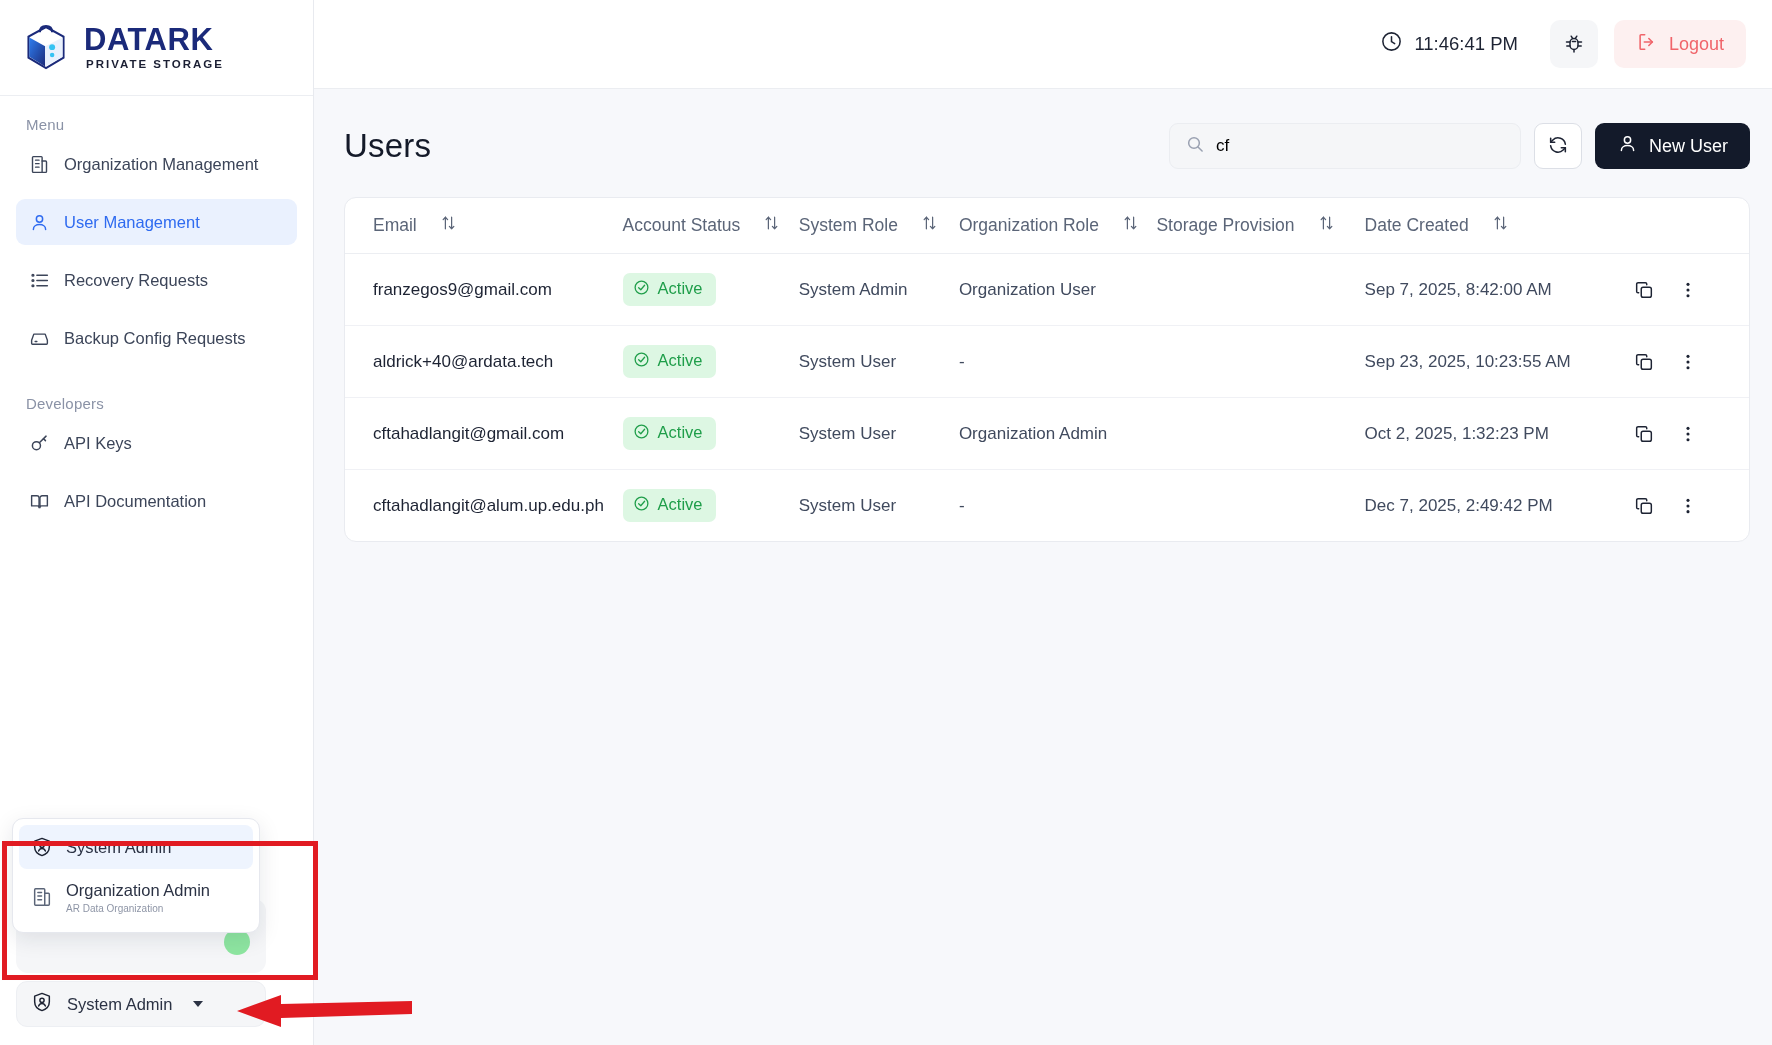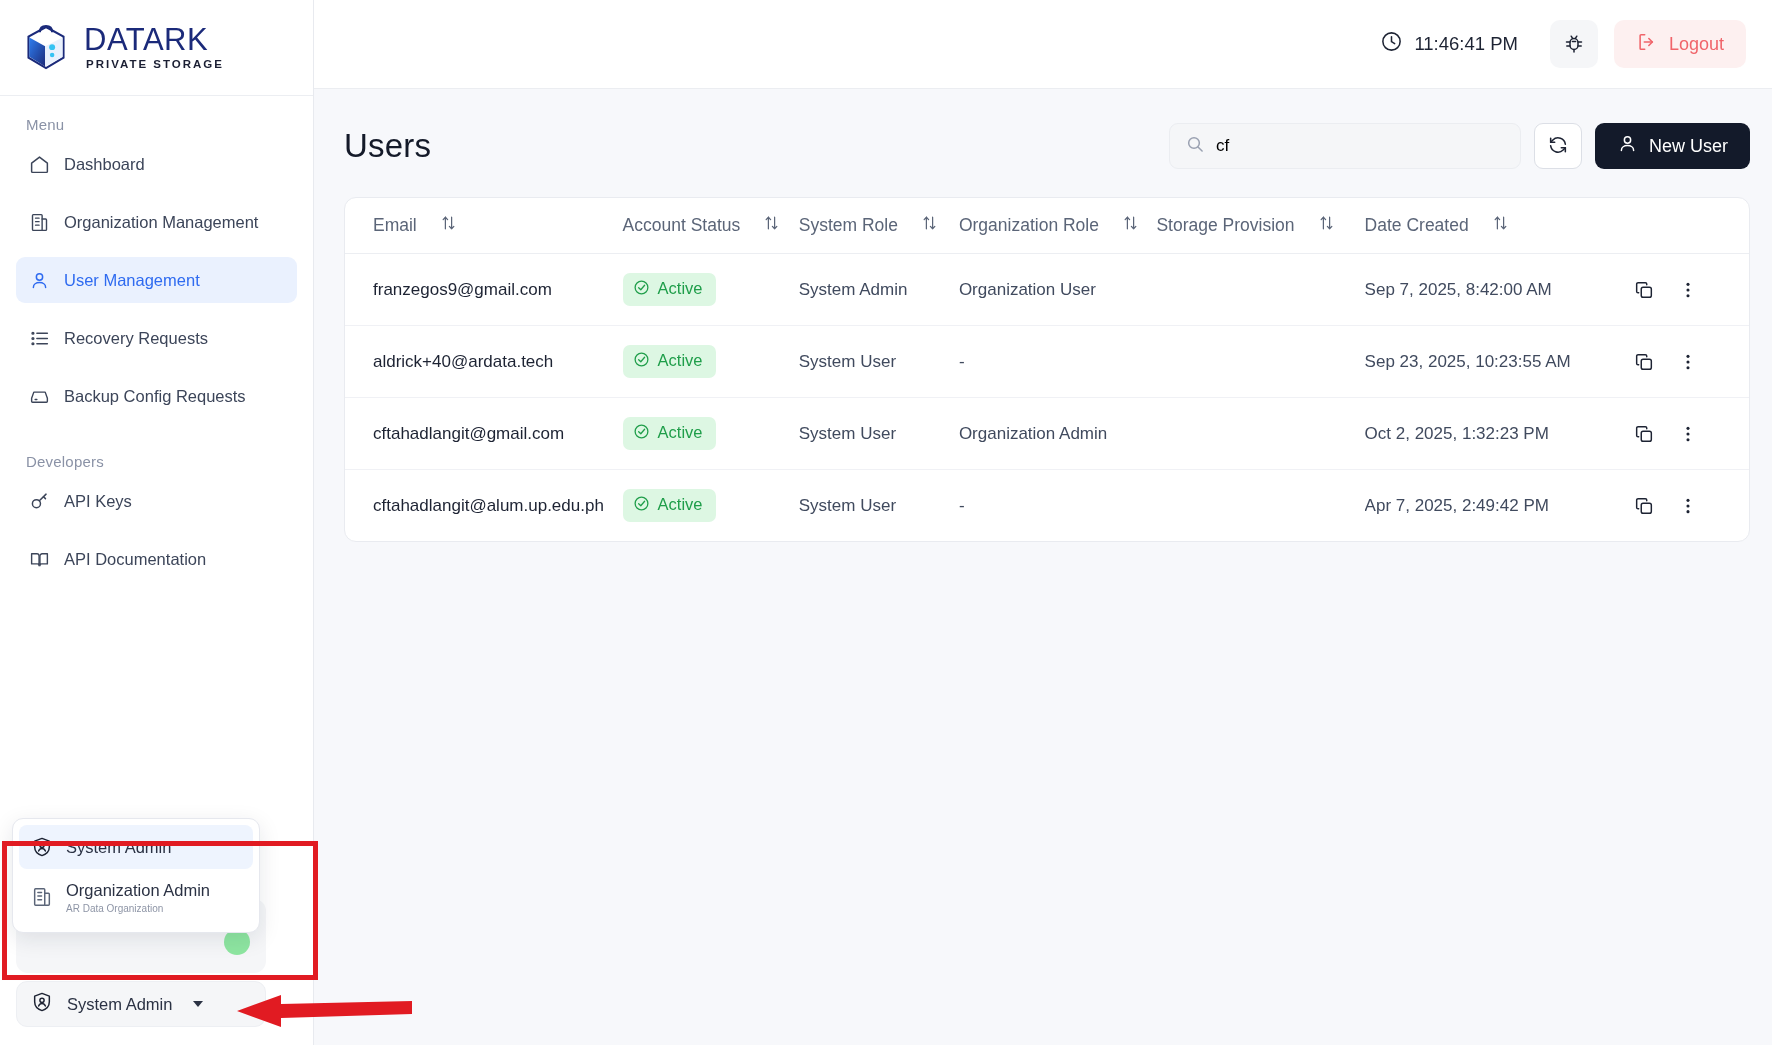--- a/index.html
+++ b/index.html
@@ -37,21 +37,21 @@
     display: flex;
     align-items: center;
     gap: 10px;
     padding: 0 20px 0 18px;
     border-bottom: 1px solid #eceef2;
   }
   .brand-mark { width: 56px; height: 56px; flex: 0 0 56px; }
   .brand-text { display: flex; flex-direction: column; line-height: 1; }
   .brand-title {
     font-size: 31px;
-    font-weight: 400;
+    font-weight: 700;
     letter-spacing: 0.5px;
     color: #1b2a7a;
   }
   .brand-sub {
     font-size: 11.5px;
     font-weight: 700;
     letter-spacing: 2.0px;
     color: #1b1f33;
     margin-top: 4px;
     margin-left: 2px;
@@ -382,28 +382,20 @@
       <span class="brand-text">
         <span class="brand-title">DATARK</span>
         <span class="brand-sub">PRIVATE STORAGE</span>
       </span>
     </div>
 
     <nav class="nav">
 
       <div class="nav-section-label">Menu</div>
 
-      <div class="nav-item">
-        <span class="ico">
-          <svg width="21" height="21" viewBox="0 0 24 24" fill="none" stroke="#3c4559" stroke-width="1.7" stroke-linecap="round" stroke-linejoin="round">
-              <path d="M3 10.5 L12 3.5 L21 10.5 V20 a1 1 0 0 1-1 1 H4 a1 1 0 0 1-1-1 Z"></path>
-            </svg>
-        </span>
-        <span>Dashboard</span>
-      </div>
 
       <div class="nav-item">
         <span class="ico">
           <svg width="21" height="21" viewBox="0 0 24 24" fill="none" stroke="#3c4559" stroke-width="1.6" stroke-linecap="round" stroke-linejoin="round">
               <rect x="4" y="3" width="11" height="18" rx="1"></rect>
               <path d="M15 8h4a1 1 0 0 1 1 1v11a1 1 0 0 1-1 1h-4"></path>
               <path d="M7.5 7h4M7.5 11h4M7.5 15h4"></path>
             </svg>
         </span>
         <span>Organization Management</span>
@@ -786,21 +778,21 @@
                       </svg>
         </span>
         <span>Active</span>
       </span>
     </td>
     <td class="col-srole">System User</td>
     <td class="col-orole">-</td>
     <td class="col-storage">
       <span class="bar"><i style="width:0%"></i></span>
     </td>
-    <td class="col-date">Apr 7, 2025, 2:49:42 PM</td>
+    <td class="col-date">Dec 7, 2025, 2:49:42 PM</td>
     <td class="col-actions">
       <span class="row-actions">
         <span class="act-btn">
           <svg width="22" height="22" viewBox="0 0 24 24" fill="none" stroke="#1d2333" stroke-width="1.6" stroke-linecap="round" stroke-linejoin="round">
                         <rect x="9" y="9" width="11" height="11" rx="2"></rect>
                         <path d="M15 6.2V5.5A1.5 1.5 0 0 0 13.5 4H5.5A1.5 1.5 0 0 0 4 5.5v8A1.5 1.5 0 0 0 5.5 15h.7"></path>
                       </svg>
         </span>
         <span class="act-btn">
           <svg width="20" height="20" viewBox="0 0 24 24" fill="#1d2333">

